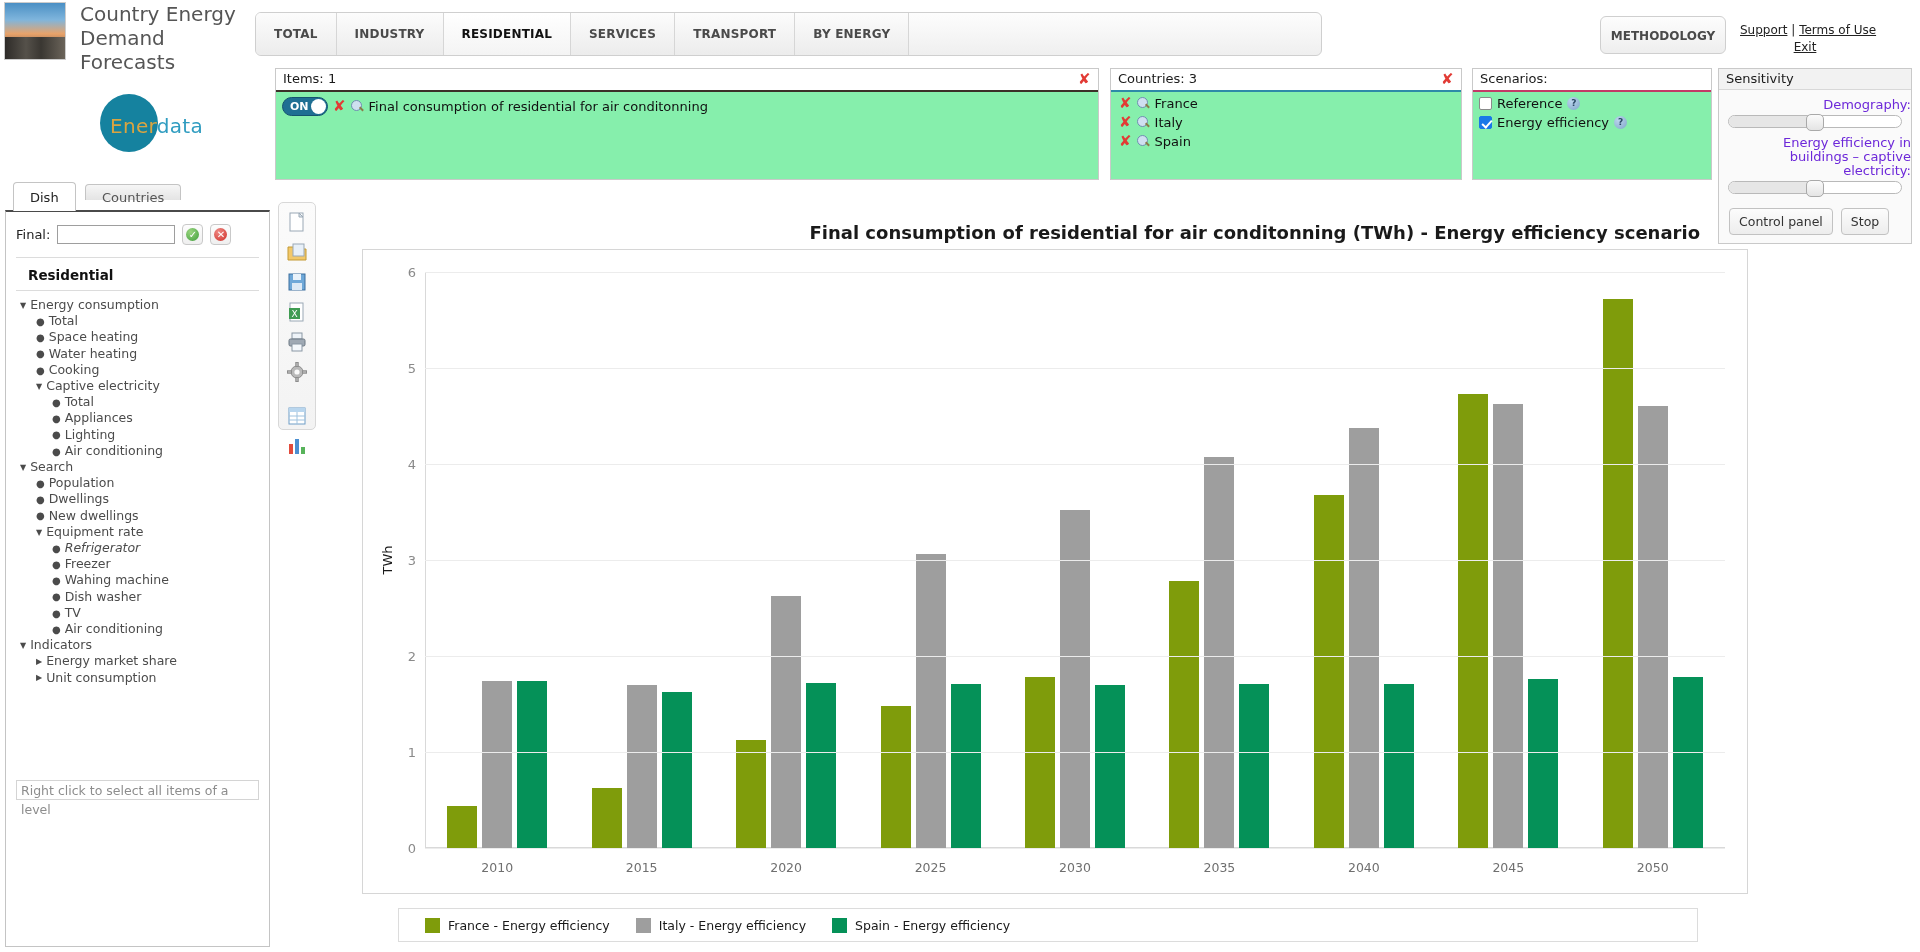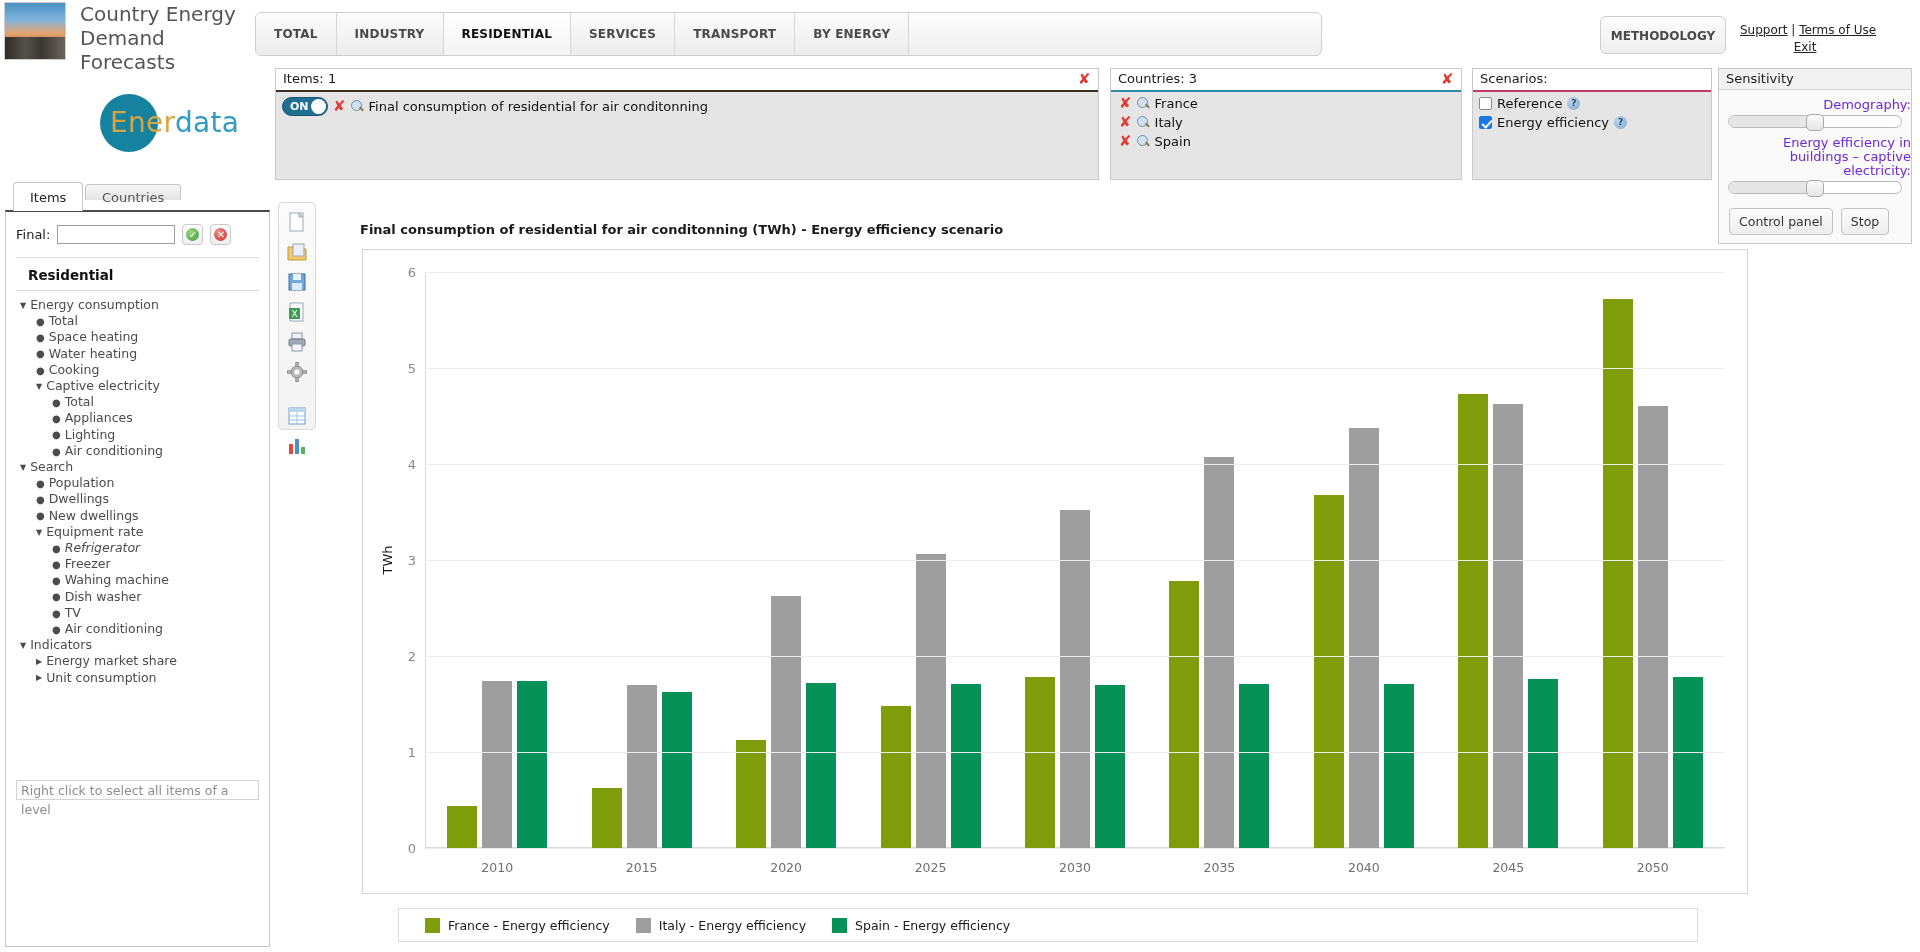--- a/index.html
+++ b/index.html
@@ -29,22 +29,22 @@
     position: absolute; left: 80px; top: 2px; width: 180px;
     font-size: 20px; line-height: 24px; color: #555;
     font-family: "DejaVu Sans", sans-serif;
   }
   .logo-wrap { position: absolute; left: 78px; top: 92px; width: 175px; height: 62px; }
   .logo-circle {
     position: absolute; left: 22px; top: 2px; width: 58px; height: 58px;
     border-radius: 50%; background: #15829f;
   }
   .logo-text {
-    position: absolute; left: 32px; top: 14px;
-    font-size: 28px; letter-spacing: .3px;
+    position: absolute; left: 32px; top: 22px;
+    font-size: 20px; letter-spacing: .3px;
     font-family: "DejaVu Sans", sans-serif;
   }
   .logo-text .a { color: #d9a441; }
   .logo-text .b { color: #2f9cc0; }
 
   
   .tabbar {
     position: absolute; left: 255px; top: 12px; width: 1067px; height: 44px;
     background: linear-gradient(#fdfdfd,#efefef);
     border: 1px solid #cfcfcf; border-radius: 6px;
@@ -65,21 +65,21 @@
     background: linear-gradient(#fdfdfd,#eeeeee); cursor: pointer;
   }
   .toplinks {
     position: absolute; left: 1740px; top: 22px; width: 175px;
     font-size: 12px; text-align: left; line-height: 17px; color: #222;
   }
   .toplinks a { color: #222; text-decoration: underline; }
   .toplinks .l2 { display: block; text-align: center; width: 130px; }
 
   
-  .panel { position: absolute; background: #e5e5e5; border: 1px solid #c9c9c9; }
+  .panel { position: absolute; background: #86efac; border: 1px solid #c9c9c9; }
   .panel-head {
     height: 21px; line-height: 20px; padding-left: 7px;
     font-size: 13px; color: #1a1a1a; background: #fff;
     font-family: "DejaVu Sans", sans-serif;
   }
   .panel-rule { height: 2px; }
   .panel-x {
     position: absolute; right: 6px; top: 3px; width: 14px; height: 14px;
     cursor: pointer;
   }
@@ -230,21 +230,21 @@
     border: 1px solid #d8d8d8; border-radius: 5px;
     background: linear-gradient(#fbfbfb,#f3f3f3);
     display: flex; flex-direction: column; align-items: center; padding-top: 8px; gap: 8px;
   }
   .tb-ico { width: 22px; height: 22px; cursor: pointer; }
   .tb-sep { width: 28px; height: 1px; background: #9f9f9f; margin: 3px 0; }
 
   
   .chart-title {
     position: absolute; left: 360px; top: 222px; width: 1340px;
-    text-align: left; font-size: 13px; font-weight: bold; color: #1a1a1a;
+    text-align: right; font-size: 18px; font-weight: bold; color: #1a1a1a;
   }
   .chart-frame {
     position: absolute; left: 362px; top: 249px; width: 1386px; height: 645px;
     border: 1px solid #d6d6d6; background: #fff;
   }
   .plot { position: absolute; left: 62px; top: 22px; right: 22px; bottom: 45px; }
   .gridline { position: absolute; left: 0; right: 0; height: 1px; background: #ececec; }
   .ytick {
     position: absolute; right: 100%; margin-right: 9px; transform: translateY(-50%);
     font-size: 13px; color: #8a8a8a;
@@ -382,21 +382,21 @@
       </div>
     </div>
   <div class="sens-buttons">
     <div class="btn">Control panel</div>
     <div class="btn">Stop</div>
   </div>
 </div>
 
 <div class="sidebar">
   <div class="sb-tabs" id="sb-tabs">
-      <div class="sb-tab active" style="left: 8px;">Items</div>
+      <div class="sb-tab active" style="left: 8px;">Dish</div>
       <div class="sb-tab" style="left: 80px;">Countries</div>
     </div>
   <div class="sb-body">
     <div class="search-row">
       <label>Final:</label>
       <input class="search-input" type="text" placeholder="" style="">
       <div class="rb ok">
           <div class="dot">✓</div>
         </div>
       <div class="rb no">

